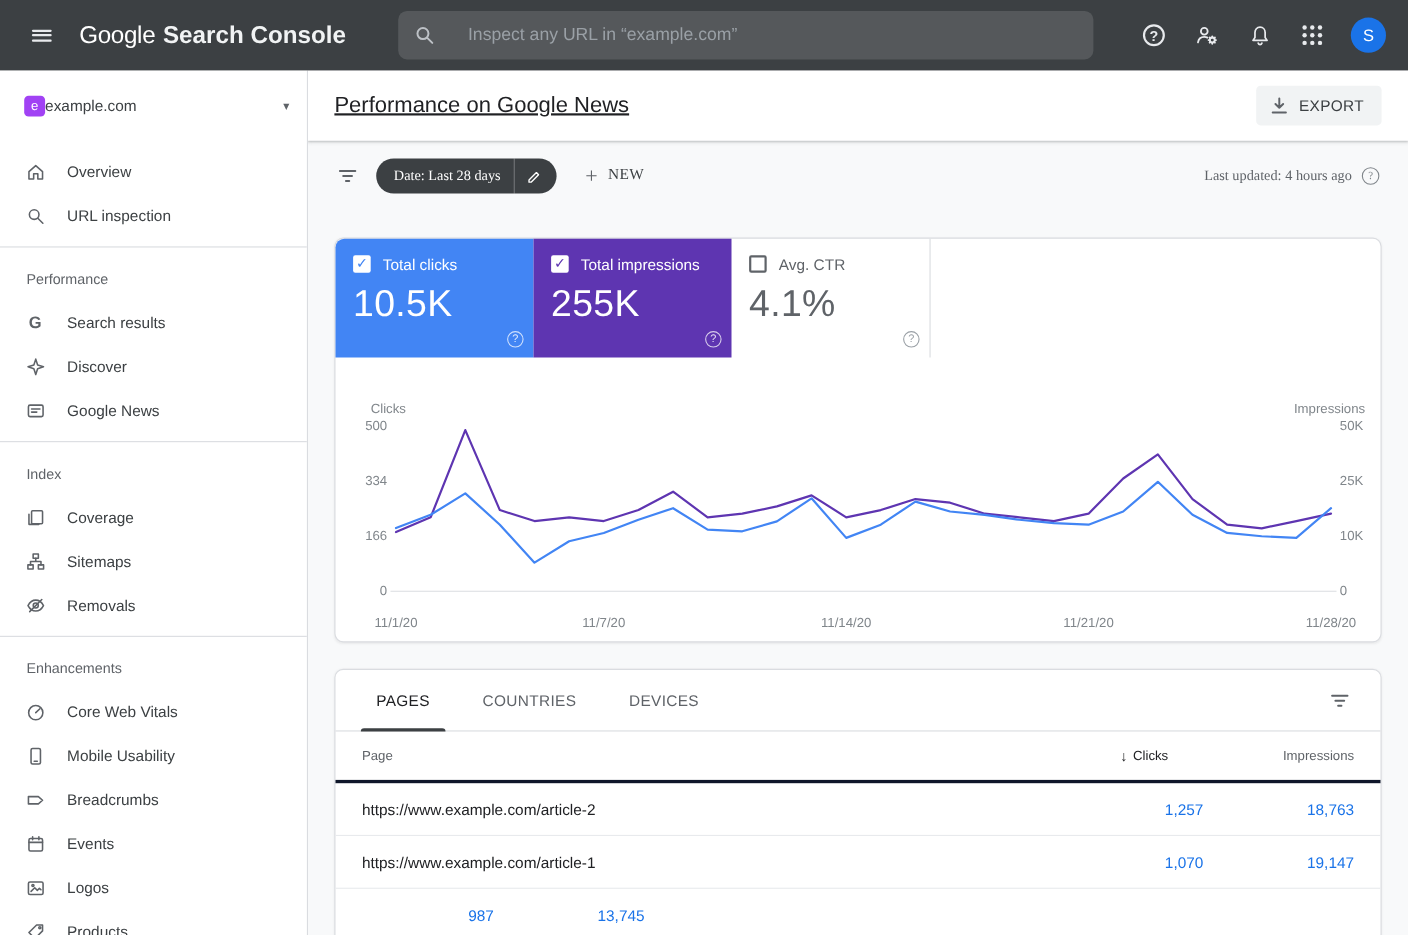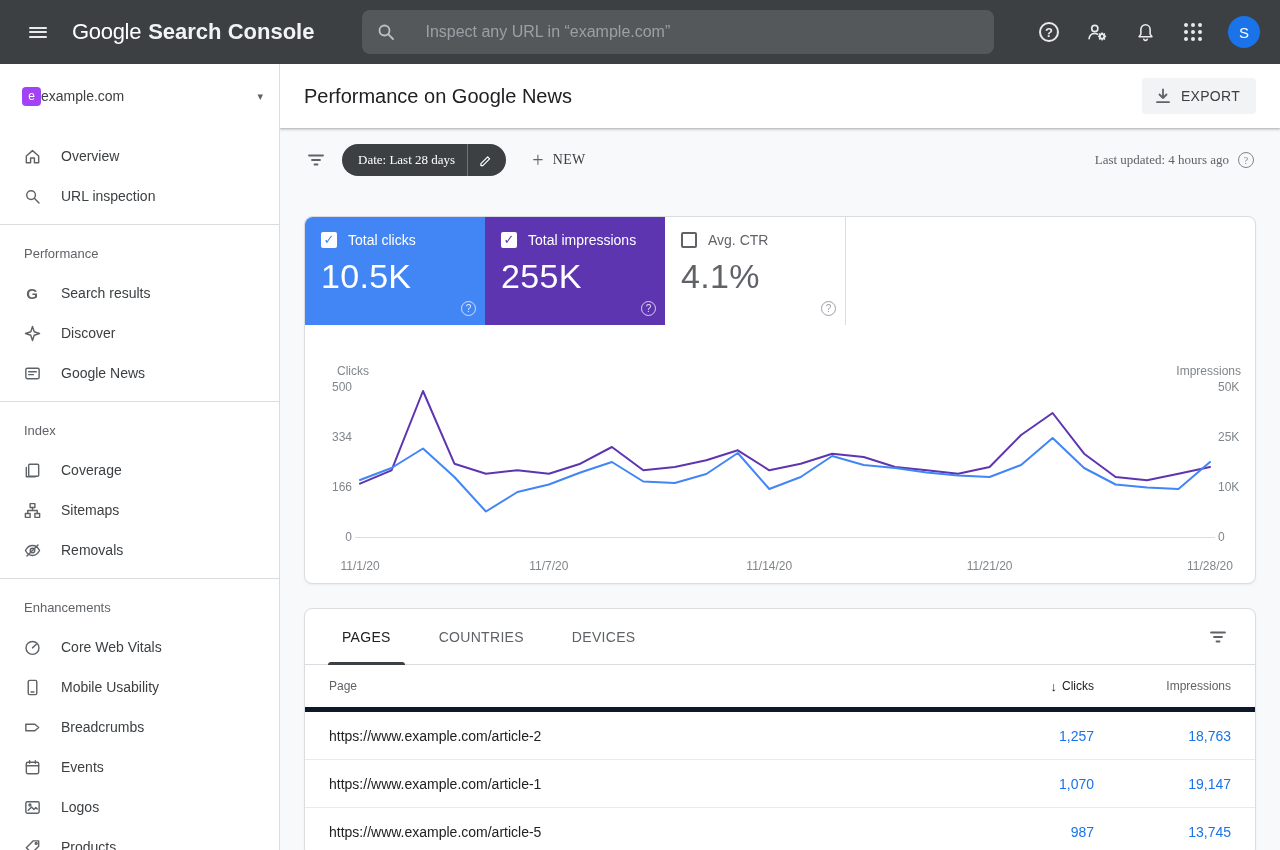--- a/index.html
+++ b/index.html
@@ -34,21 +34,21 @@
   .nav-item { height:40px; display:flex; align-items:center; padding-left:22px; font-size:14px; color:#3c4043; cursor:pointer; }
   .nicon { width:20px; height:20px; margin-right:19px; display:flex; align-items:center; justify-content:center; color:#5f6368; flex:none; }
   .nicon svg { stroke:#5f6368; fill:none; stroke-width:1.5; stroke-linecap:round; stroke-linejoin:round; }
   .g-ico { font-size:15px; font-weight:600; color:#5f6368; }
   .nav-divider { height:1px; background:#dadce0; margin:8px 0; }
   .nav-section-title { height:40px; display:flex; align-items:center; padding-left:24px; font-size:13px; color:#5f6368; }
 
   
   .main { position:absolute; top:64px; left:280px; right:0; bottom:0; overflow:hidden; background:#f8f9fa; }
   .page-header { height:64px; background:#fff; display:flex; align-items:center; padding:0 24px; box-shadow:0 1px 2px rgba(60,64,67,.3),0 1px 3px 1px rgba(60,64,67,.12); position:relative; z-index:10; }
-  .page-title { font-size:20px; font-weight:400; color:#202124; }
+  .page-title { font-size:20px; font-weight:400; color:#202124;text-decoration:underline; }
   .export-btn { margin-left:auto; height:36px; background:#f1f3f4; border-radius:4px; display:flex; align-items:center; gap:9px; padding:0 16px 0 12px; font-size:14px; font-weight:500; letter-spacing:.3px; color:#3c4043; cursor:pointer; }
   .export-btn svg { stroke:#5f6368; fill:none; stroke-width:1.8; stroke-linecap:round; stroke-linejoin:round; }
 
   .scroll-region { height:calc(100% - 64px); overflow:hidden; }
   .filter-bar { height:64px; display:flex; align-items:center; padding:0 26px;font-family:Liberation Serif, serif; }
   .filter-icon svg, .tabs-filter svg { stroke:#5f6368; fill:none; stroke-width:1.8; stroke-linecap:round; }
   .filter-icon { margin-right:16px; cursor:pointer; display:flex; }
   .date-chip { height:32px; background:#3c4043; border-radius:16px; display:flex; align-items:center; color:#fff; font-size:13px; padding:0 4px 0 16px; cursor:pointer; }
   .chip-divider { width:1px; height:32px; background:rgba(255,255,255,.28); margin-left:12px; }
   .chip-pencil { width:34px; height:32px; display:flex; align-items:center; justify-content:center; }
@@ -78,21 +78,21 @@
   .chart-wrap { padding-top:6px; }
   #perf-chart text { font-family:"Liberation Sans","DejaVu Sans",sans-serif; }
 
   .table-card { margin-top:24px; }
   .tabs { height:56px; display:flex; align-items:center; padding:0 13px; border-bottom:1px solid #dadce0; }
   .tab { height:56px; display:flex; align-items:center; justify-content:center; padding:0 24px; font-size:14px; font-weight:500; letter-spacing:.3px; color:#5f6368; cursor:pointer; position:relative; }
   .tab.active { color:#202124; }
   .tab.active::after { content:""; position:absolute; left:10px; right:10px; bottom:0; height:3px; background:#3c4043; border-radius:3px 3px 0 0; }
   .tabs-filter { margin-left:auto; margin-right:14px; cursor:pointer; display:flex; }
 
-  .thead { display:flex; align-items:center; height:47px; padding:0 24px; font-size:12px; color:#5f6368; border-bottom:5px solid #0f172a; }
+  .thead { display:flex; align-items:center; height:47px; padding:0 24px; font-size:12px; color:#5f6368; border-bottom:3px solid #0f172a;gap:32px; }
   .th-page { flex:1; }
   .col-clicks { width:120px; display:flex; justify-content:flex-end; align-items:center; gap:5px; }
   .col-impr { width:137px; text-align:right; }
   .th-clicks-label { color:#202124; }
   .sort-arrow { color:#202124; font-size:13px; }
   .trow { display:flex; align-items:center; height:48px; padding:0 24px; border-bottom:1px solid #e8eaed; }
   .cell-page { flex:1; font-size:14px; color:#202124; }
   .cell-num { font-size:14px; color:#1a73e8; cursor:pointer; }
   .cell-num.col-clicks { display:block; width:120px; text-align:right; }
 </style>
@@ -424,21 +424,20 @@
           <div class="cell-page">https://www.example.com/article-2</div>
           <div class="cell-num col-clicks">1,257</div>
           <div class="cell-num col-impr">18,763</div>
         </div>
         <div class="trow">
           <div class="cell-page">https://www.example.com/article-1</div>
           <div class="cell-num col-clicks">1,070</div>
           <div class="cell-num col-impr">19,147</div>
         </div>
         <div class="trow">
-          <div class="cell-page">https://www.example.com/article-5</div>
           <div class="cell-num col-clicks">987</div>
           <div class="cell-num col-impr">13,745</div>
         </div>
       </section>
 
     </div>
   </div>
 </main>
 
 </body></html>

